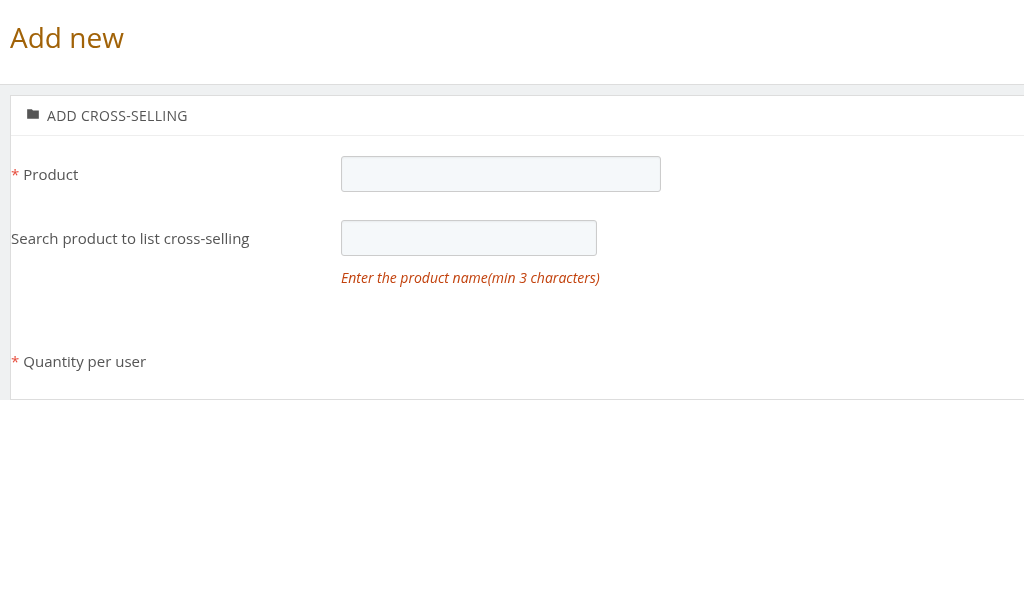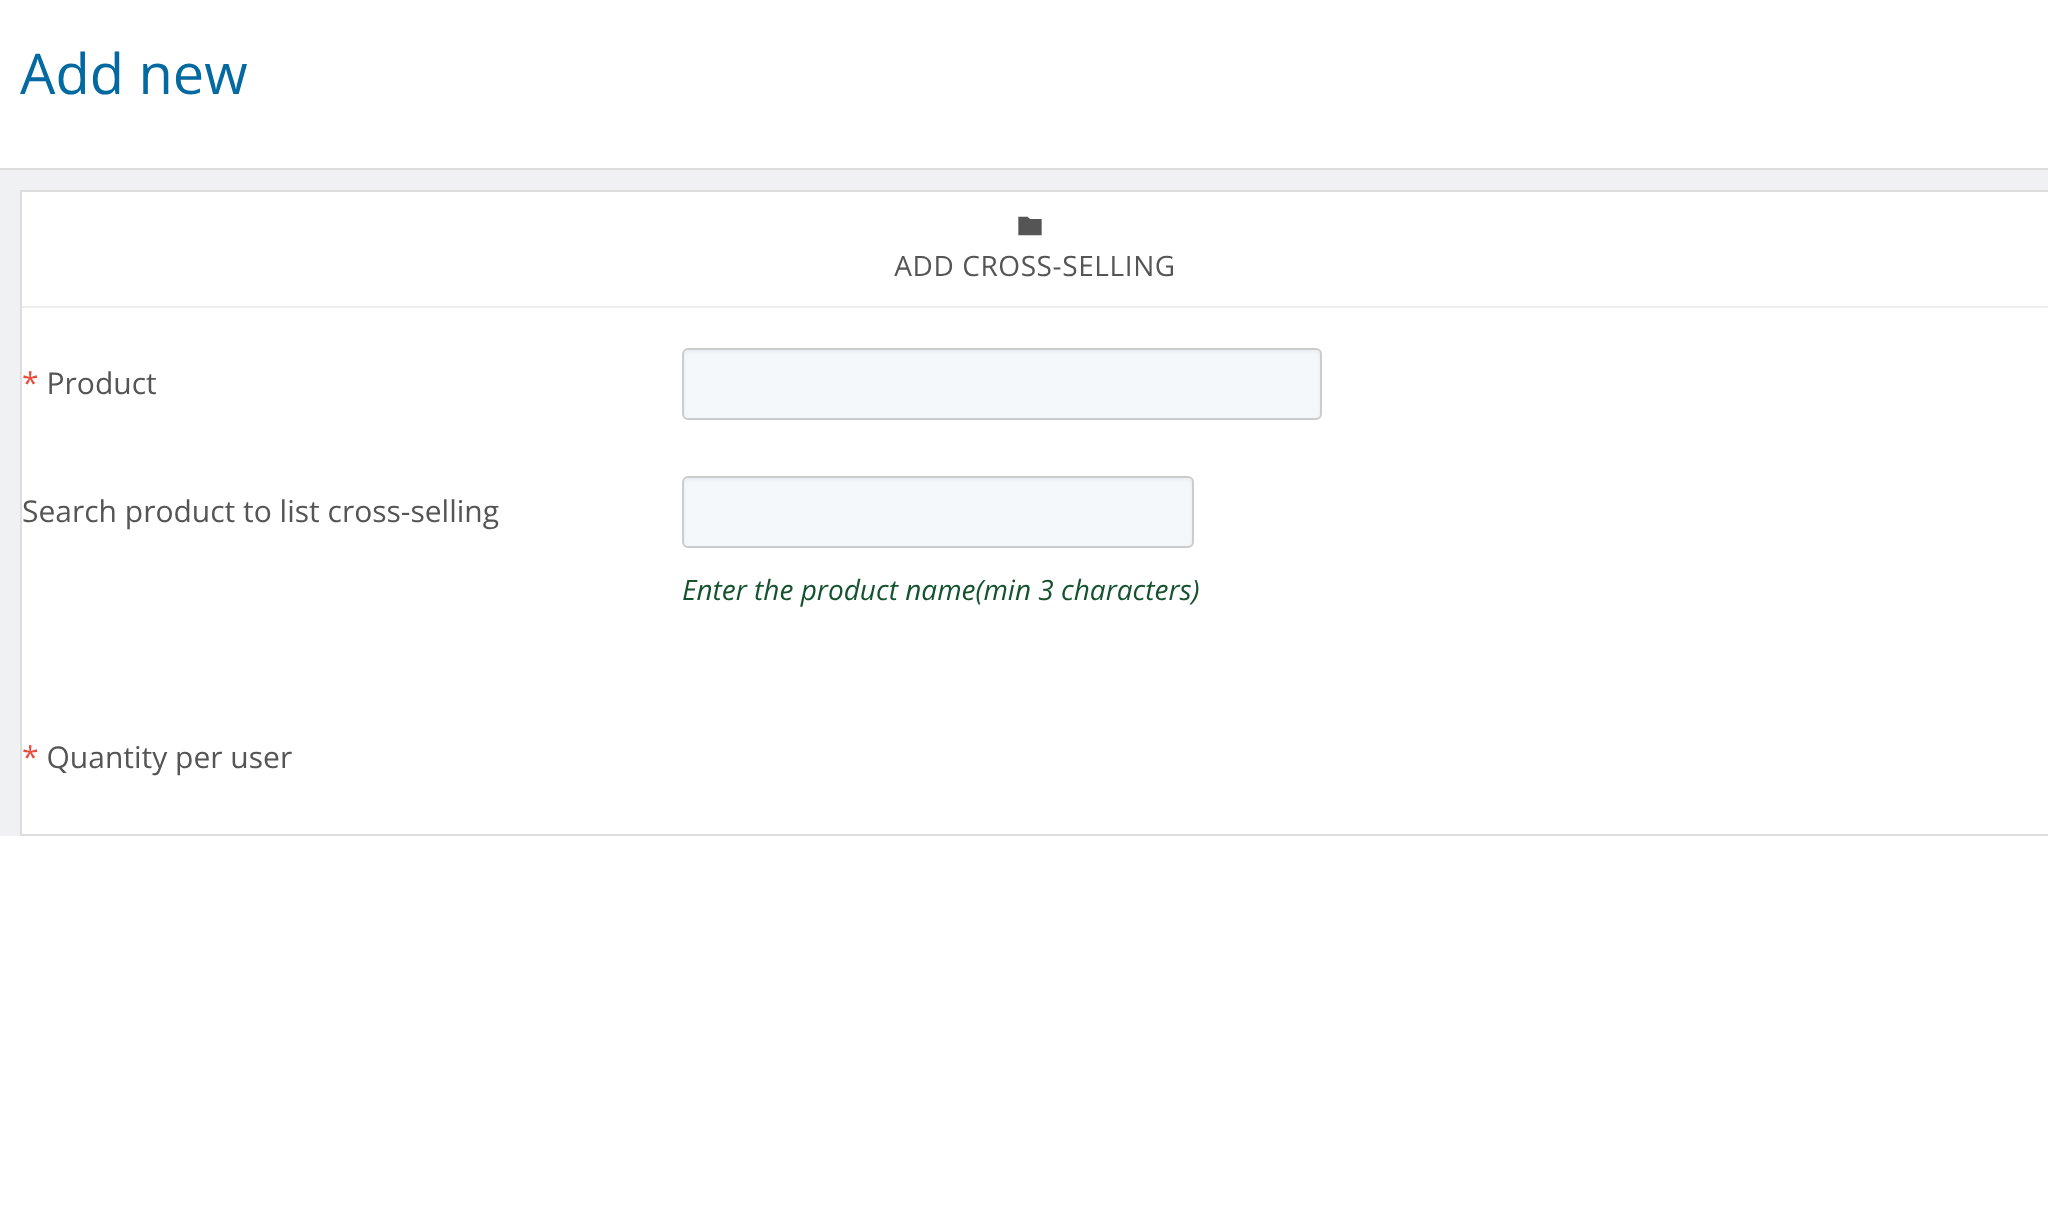--- a/index.html
+++ b/index.html
@@ -9,39 +9,38 @@
   }
   body {
     font-family: -apple-system, BlinkMacSystemFont, "Segoe UI", "Open Sans", "Helvetica Neue", Arial, sans-serif;
     background: #fff;
     color: #555;
     font-size: 13px;
   }
   .page-title {
     font-size: 28px;
     font-weight: 400;
-    color: #0369a1;
+    color: #a16207;
     padding: 18px 10px 28px 10px;
   }
   .content-area {
     background: #eff1f2;
     border-top: 1px solid #ddd;
     padding: 10px 0 0 10px;
   }
   .panel {
     background: #fff;
     border: 1px solid #ddd;
     border-right: none;
   }
   .panel-header {
     display: flex;
     align-items: center;
     padding: 10px 14px;
     border-bottom: 1px solid #eee;
-    flex-direction: column;
   }
   .panel-header svg {
     fill: #555;
     margin-right: 6px;
   }
   .panel-header-title {
     font-size: 14px;
     font-weight: 400;
     color: #555;
     letter-spacing: 0.3px;
@@ -81,21 +80,21 @@
     box-shadow: inset 0 1px 2px rgba(0,0,0,0.05);
   }
   input.text-input.medium {
     width: 256px;
   }
   input.text-input.small {
     width: 54px;
   }
   .help-text {
     font-style: italic;
-    color: #14532d;
+    color: #c2410c;
     font-size: 14px;
     margin-top: 12px;
   }
   .inline-group {
     display: flex;
     align-items: center;
   }
   .select-wrap {
     position: relative;
     margin-left: 6px;

